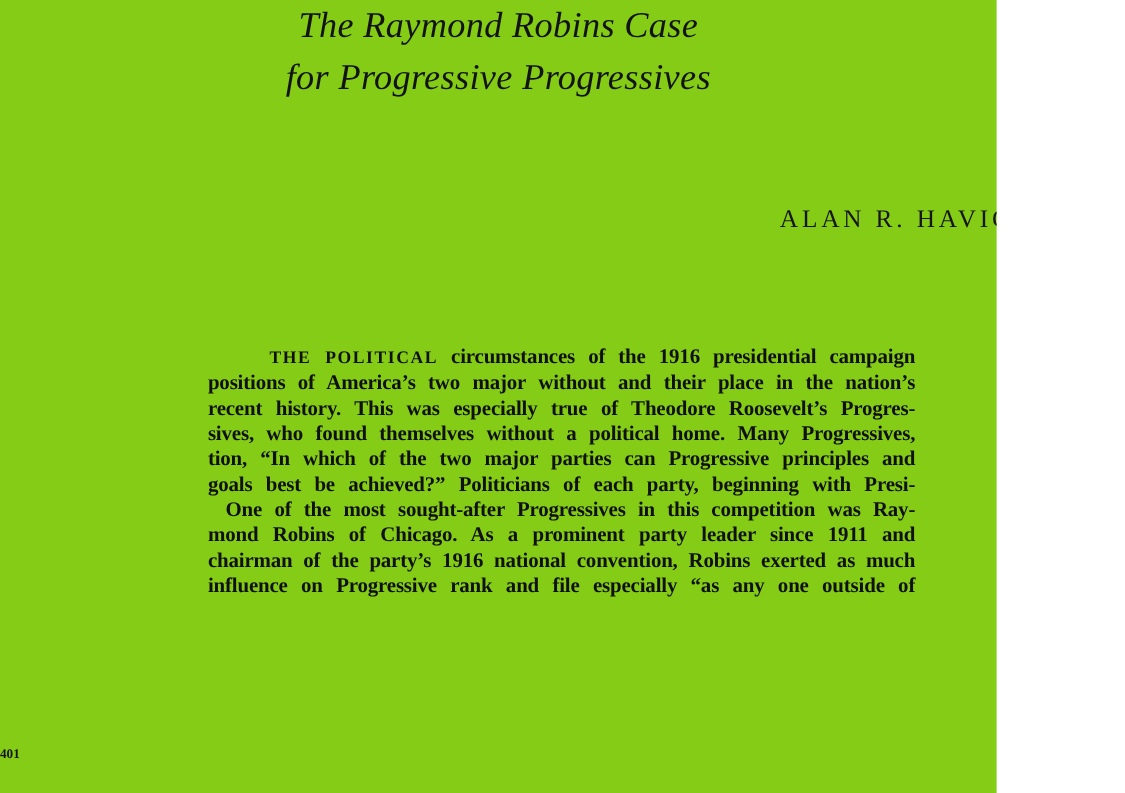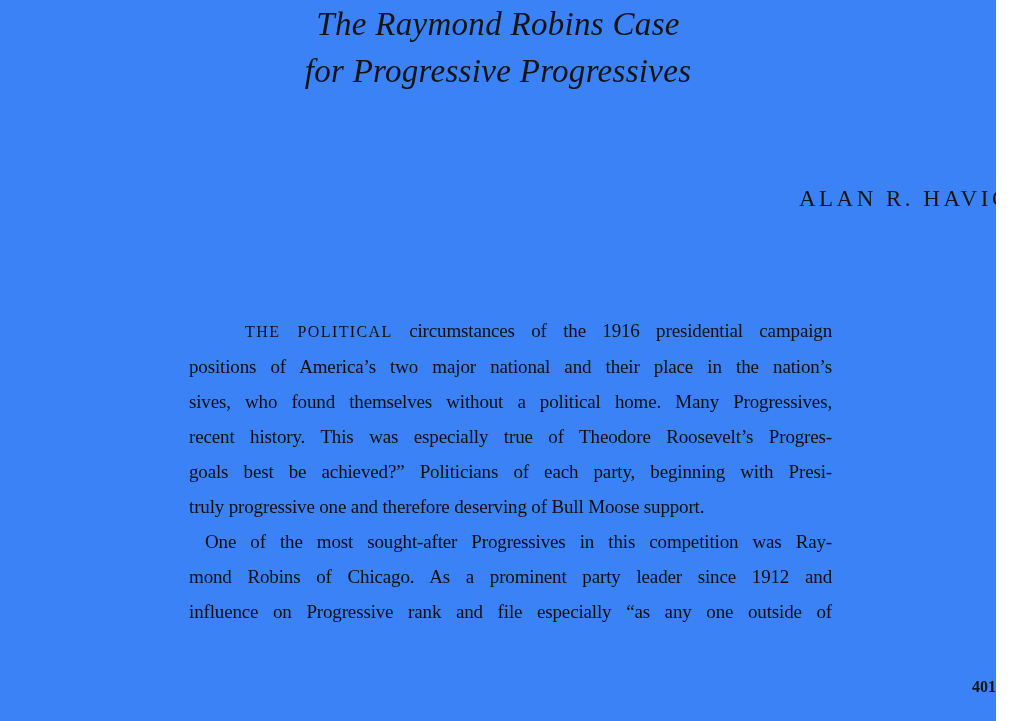--- a/index.html
+++ b/index.html
@@ -2,23 +2,23 @@
 <html><head>
 <meta charset="utf-8">
 <style>
   html, body {
     margin: 0;
     padding: 0;
     background: #ffffff;
   }
   .page {
     position: relative;
-    width: 996px;
+    width: 906px;
     height: 721px;
-    background: #3b82f6;
+    background: #84cc16;
     color: #111111;
     font-family: "Liberation Serif", serif;
     overflow: hidden;
   }
   .title {
     position: absolute;
     top: 1px;
     left: 0;
     width: 100%;
     margin: 0;
@@ -46,70 +46,72 @@
     position: absolute;
     top: 313px;
     left: 189px;
     width: 643px;
     font-size: 19px;
     letter-spacing: -0.15px;
     color: #101010;
   }
   .para { margin: 0; }
   .line {
-    line-height: 35px;
+    line-height: 23px;
     text-align: justify;
     text-align-last: justify;
+    font-weight: bold;
   }
   .line.last-line {
     text-align-last: left;
   }
   .indent-large { padding-left: 56px; }
   .indent-small { padding-left: 16px; }
   .lead-in {
     font-size: 16px;
     letter-spacing: 1.4px;
   }
   .page-number {
     position: absolute;
     top: 678px;
     left: 0;
     width: 100%;
-    text-align: right;
-    font-size: 16px;
+    text-align: left;
+    font-size: 12px;
     font-weight: 600;
     color: #151515;
   }
 </style>
 </head>
 <body>
 
 <div class="page">
 
   <h1 class="title">
     <span class="title-line">The Raymond Robins Case</span>
     <span class="title-line">for Progressive Progressives</span>
   </h1>
 
   <div class="author">ALAN R. HAVIG</div>
 
   <div class="article-body">
 
     <div class="para">
       <div class="line indent-large"><span class="lead-in">THE POLITICAL</span> <span>circumstances of the 1916 presidential campaign</span></div>
-      <div class="line">positions of America’s two major national and their place in the nation’s</div>
+      <div class="line">positions of America’s two major without and their place in the nation’s</div>
+      <div class="line">recent history. This was especially true of Theodore Roosevelt’s Progres-</div>
       <div class="line">sives, who found themselves without a political home. Many Progressives,</div>
-      <div class="line">recent history. This was especially true of Theodore Roosevelt’s Progres-</div>
+      <div class="line">tion, “In which of the two major parties can Progressive principles and</div>
       <div class="line">goals best be achieved?” Politicians of each party, beginning with Presi-</div>
-      <div class="line last-line">truly progressive one and therefore deserving of Bull Moose support.</div>
     </div>
 
     <div class="para">
       <div class="line indent-small">One of the most sought-after Progressives in this competition was Ray-</div>
-      <div class="line">mond Robins of Chicago. As a prominent party leader since 1912 and</div>
+      <div class="line">mond Robins of Chicago. As a prominent party leader since 1911 and</div>
+      <div class="line">chairman of the party’s 1916 national convention, Robins exerted as much</div>
       <div class="line">influence on Progressive rank and file especially “as any one outside of</div>
     </div>
 
   </div>
 
   <div class="page-number">401</div>
 
 </div>
 
 </body></html>

